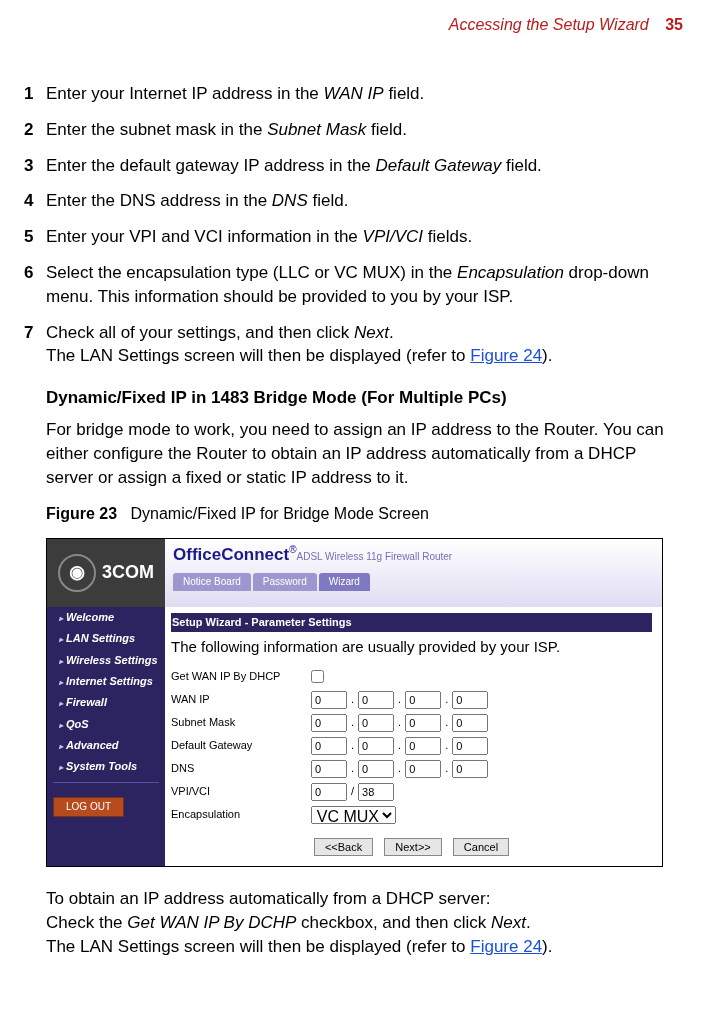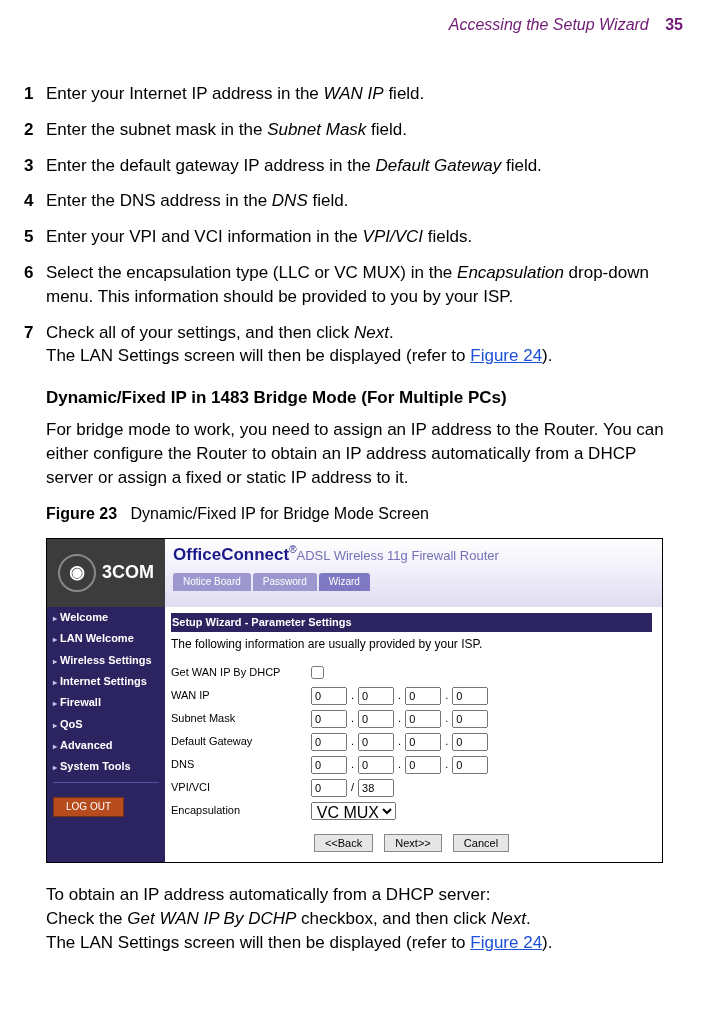--- a/index.html
+++ b/index.html
@@ -12,21 +12,21 @@
   }
   .page {
     padding: 16px 24px 30px 24px;
     box-sizing: border-box;
   }
   .hdr {
     text-align: right;
     font-style: italic;
     font-size: 16px;
     margin-bottom: 48px;
-    color: #701a75;
+    color: #b91c1c;
   }
   .hdr .pnum {
     font-style: normal;
     font-weight: bold;
     margin-left: 12px;
   }
   .body {
     font-size: 17px;
     line-height: 1.4;
   }
@@ -91,21 +91,21 @@
     flex: 1;
     background: linear-gradient(#fff, #e0dcf2);
     padding: 4px 8px 0 8px;
   }
   .ui-title .brand {
     font-size: 17px;
     color: #1a1a8a;
   }
   .ui-title .brand b { font-weight: bold; }
   .ui-title .reg { font-size:10px; vertical-align: super;}
-  .ui-title .model { color:#7570b6; font-size:13px;}
+  .ui-title .model { color:#7570b6; font-size:10px;}
   .ui-title .crumb {
     color: #8f8aca;
     font-weight: bold;
     font-size: 13px;
     margin-top: 4px;
   }
   .ui-tabs {
     margin-top: 6px;
   }
   .ui-tab {
@@ -123,24 +123,25 @@
     min-height: 200px;
   }
   .ui-side {
     width: 118px;
     background: #2b2460;
     color: #fff;
     font-size: 11px;
     padding: 0;
   }
   .ui-side .mi {
-    padding: 3px 2px 3px 6px;
+    padding: 3px 2px 3px 12px;
     font-weight: bold;
     cursor: pointer;
     white-space: nowrap;
+    font-style: italic;
   }
   .ui-side .mi::before {
     content: "\25B8";
     font-size: 8px;
     margin-right: 3px;
     color:#c7c4ea;
   }
   .ui-side hr {
     border: 0;
     border-top: 1px solid #5750a0;
@@ -161,21 +162,21 @@
     padding: 6px 10px 10px 6px;
   }
   .panelhdr {
     background:#2b2460;
     color:#fff;
     font-size:11px;
     padding:2px 1px;
     font-weight:bold;
   }
   .panelnote {
-    font-size:12px;
+    font-size:15px;
     padding:4px 0 10px 0;
     color:#000;
   }
   .frm { font-size:11px; }
   .frow { display:flex; align-items:center; margin-bottom:5px;}
   .frow .lbl { width:140px; }
   .frow input[type=text] {
     width:28px; height:14px; font-size:11px;
     padding:0 2px; margin-right:0;
   }
@@ -255,21 +256,21 @@
           <div class="brand">
             <b>OfficeConnect</b><span class="reg">®</span><span class="model">ADSL Wireless 11g Firewall Router</span>
           </div>
           <div class="ui-tabs" id="ui-tabs"><span class="ui-tab">Notice Board</span><span class="ui-tab">Password</span><span class="ui-tab active">Wizard</span></div>
         </div>
       </div>
       <div class="ui-main">
         <div class="ui-side">
           <div id="side1">
               <div class="mi">Welcome</div>
-              <div class="mi">LAN Welcome</div>
+              <div class="mi">LAN Settings</div>
               <div class="mi">Wireless Settings</div>
               <div class="mi">Internet Settings</div>
               <div class="mi">Firewall</div>
               <div class="mi">QoS</div>
               <div class="mi">Advanced</div>
               <div class="mi">System Tools</div>
             </div>
           <hr>
           <span class="logout">LOG OUT</span>
         </div>

